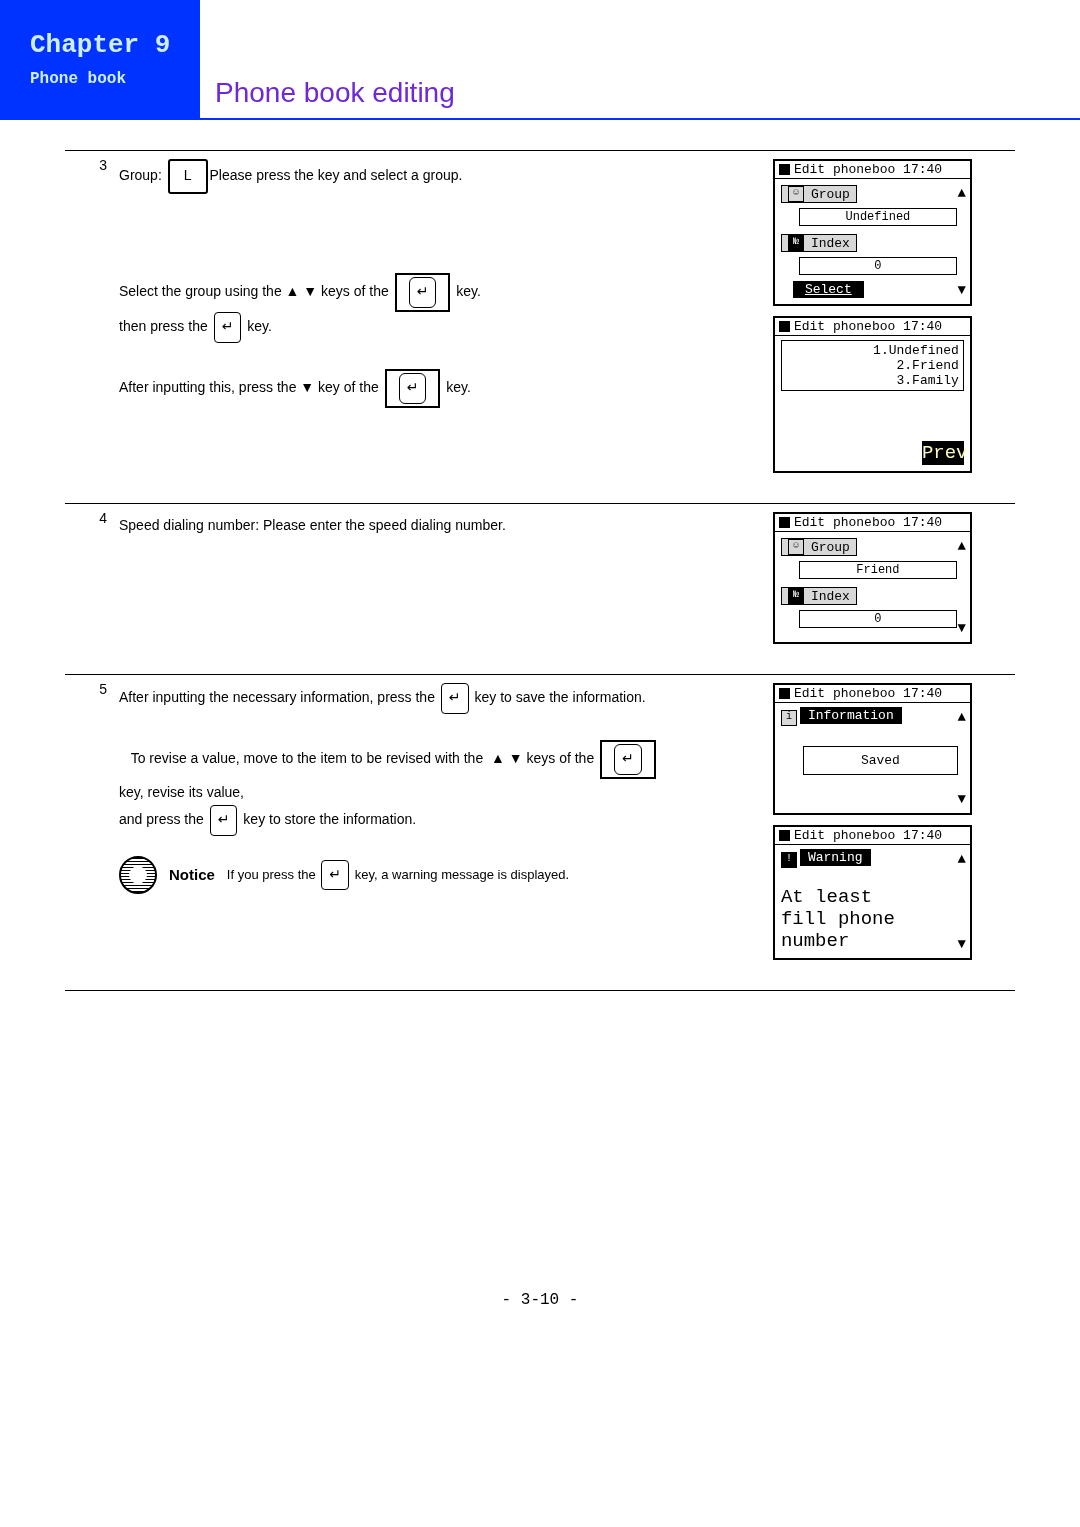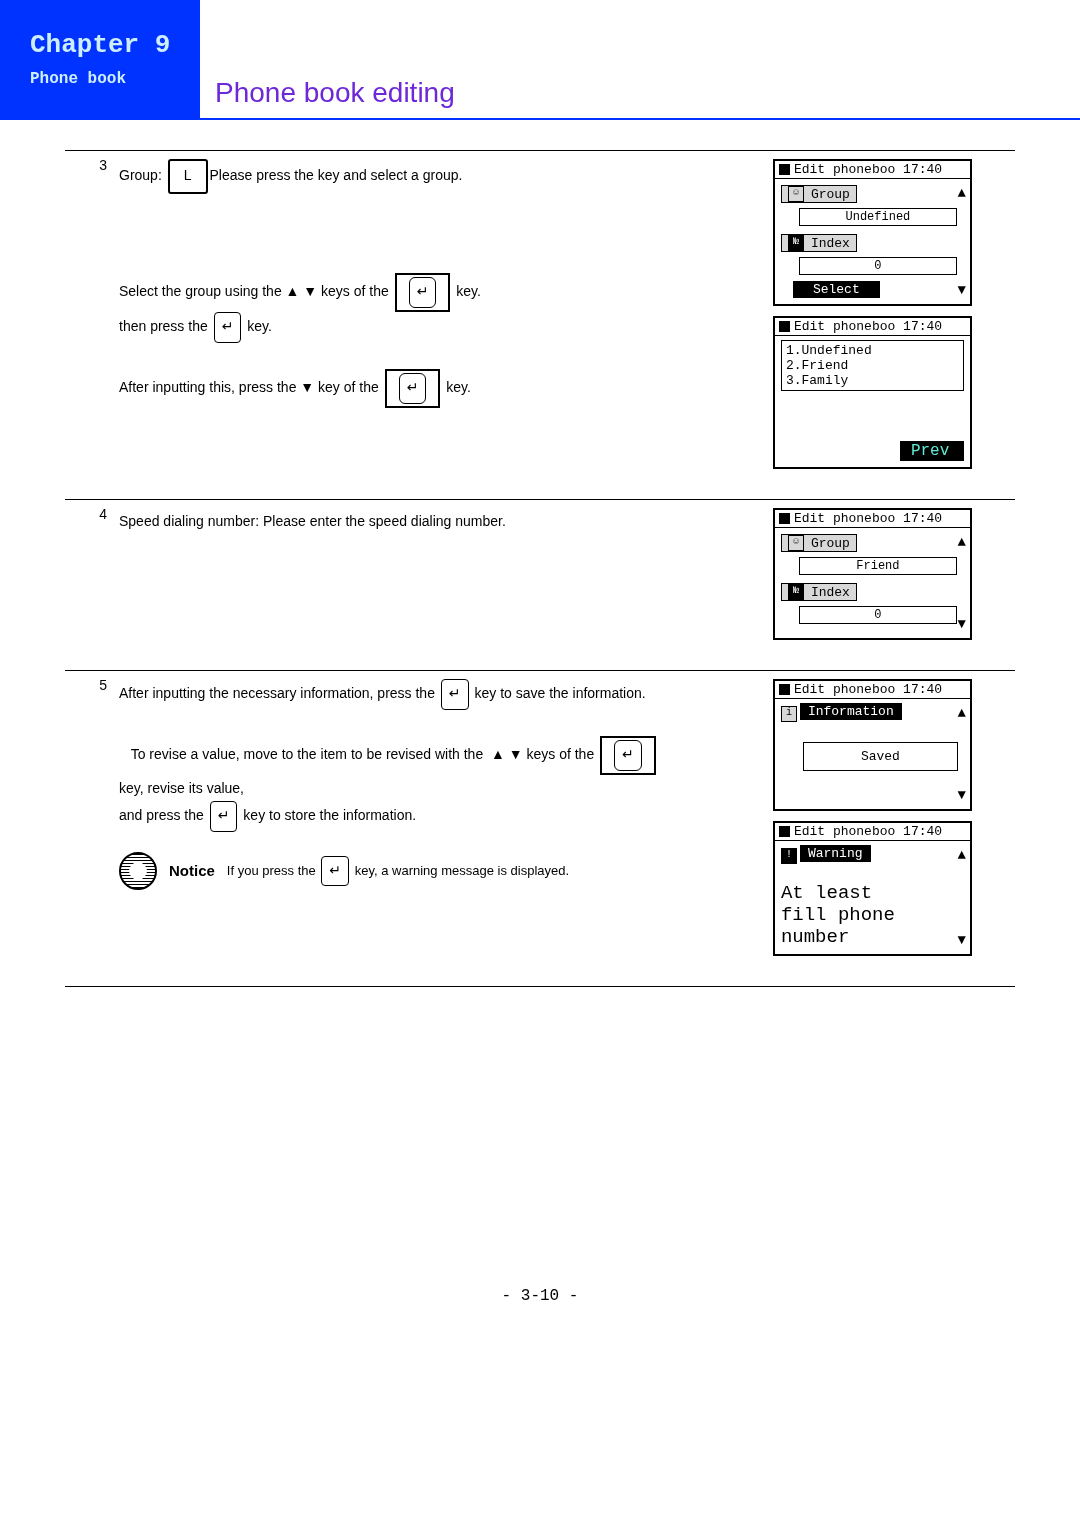--- a/index.html
+++ b/index.html
@@ -149,30 +149,31 @@
     padding:1px 8px;
     text-align:center;
     margin: 2px 0 6px 18px;
     width: 140px;
     font-size:12px;
   }
   .sel-btn {
     display:inline-block;
     background:#000;
     color:#fff;
-    padding:1px 20px;
+    padding:1px 12px;
     font-size:13px;
     margin-left: 12px;
+    text-decoration: underline;
   }
   .prev-btn {
     display:block;
     background:#000;
-    color:#5eead4;
-    padding:1px 11px;
-    font-size:16px;
+    color:#fef9c3;
+    padding:1px 0;
+    font-size:19px;
     width:42px;
     margin-left:auto;
   }
   .scroll-up {
     position:absolute; right:4px; top:6px;
   }
   .scroll-down {
     position:absolute; right:4px; bottom:6px;
   }
   .notice-row {
@@ -203,21 +204,21 @@
     font-family:"Courier New",monospace;
     font-size:16px;
     margin-top: 280px;
   }
   .icon-mini {
     display:inline-block;width:14px;height:14px;border:1px solid #000;
     font-size:10px;text-align:center;line-height:12px;margin-right:3px;
     background:#d8d8d8;
   }
   .icon-mini.inv{ background:#000;color:#fff;}
-  .list-items { border:1px solid #000; padding: 2px 4px; font-size:13px; margin-bottom: 50px;}
+  .list-items { border:1px solid #000; padding: 2px 4px; font-size:13px; margin-bottom: 50px; text-align: right;}
   .info-bar {
     display:inline-block;background:#000;color:#fff;padding:1px 8px;font-size:13px;
   }
   .saved-box {
     border:1px solid #000;text-align:center;padding:6px 0;margin:20px 6px 8px 22px;font-size:13px;
   }
 </style>
 </head>
 <body>
 

